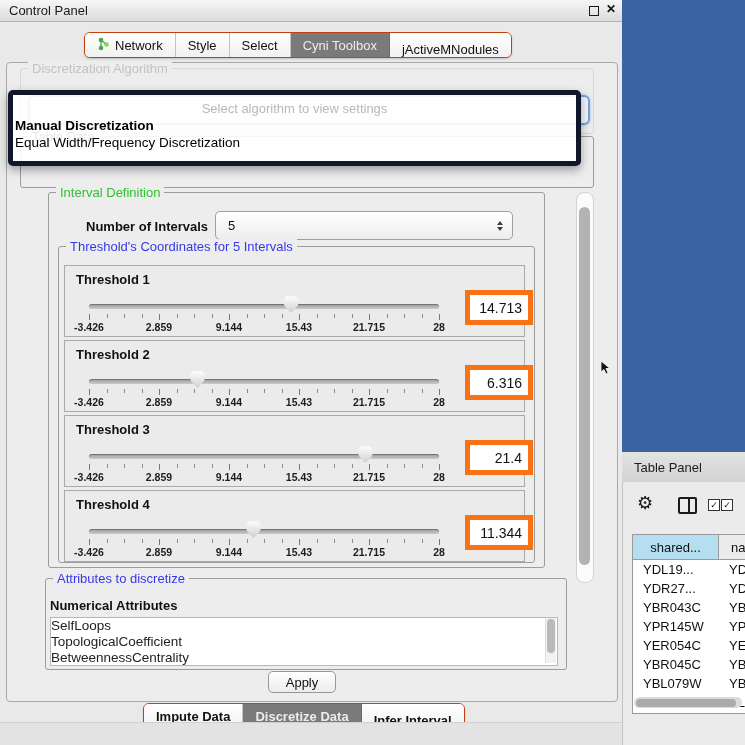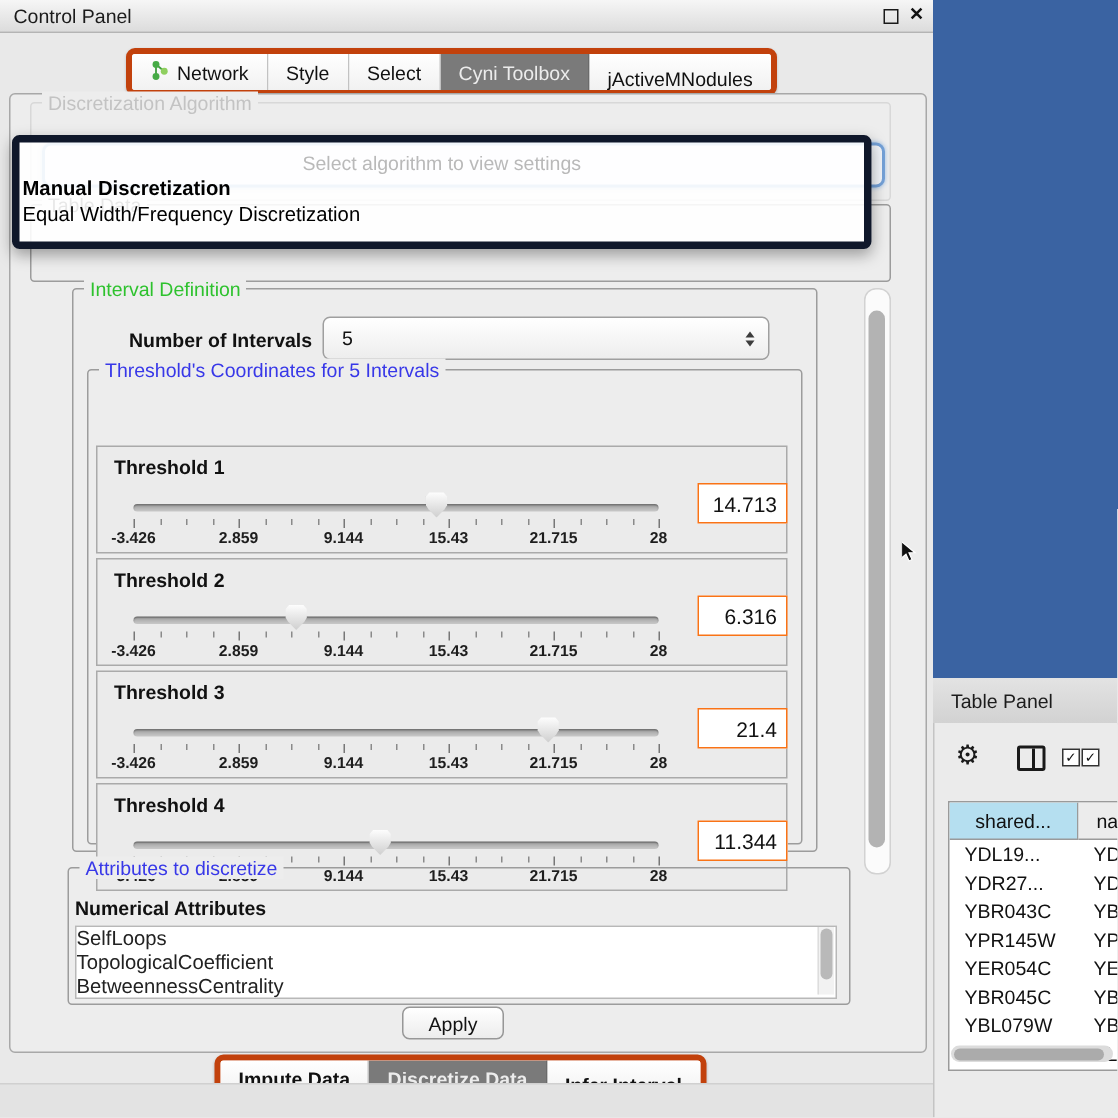--- a/index.html
+++ b/index.html
@@ -5,21 +5,21 @@
   html,body{margin:0;padding:0;background:#e9e9e9;}
   #root{position:relative;width:745px;height:745px;background:#e9e9e9;overflow:hidden;
         font-family:"Liberation Sans",sans-serif;color:#111;}
   .abs{position:absolute;}
   
   #titlebar{position:absolute;left:0;top:0;width:622px;height:21px;
     background:linear-gradient(#f6f6f6,#dcdcdc);border-bottom:1px solid #b4b4b4;}
   #panel-title{position:absolute;left:9px;top:3px;font-size:13px;color:#1b1b1b;}
   #float-btn{position:absolute;left:589px;top:6px;width:8px;height:8px;border:1.5px solid #1a1a1a;background:transparent;}
   #close-btn{position:absolute;left:606px;top:2px;font-size:12px;font-weight:bold;color:#111;}
-  .tabbar{position:absolute;display:flex;height:24px;border:4px solid #c2410c;border-radius:6px;
+  .tabbar{position:absolute;display:flex;height:24px;border:1px solid #c2410c;border-radius:6px;
     overflow:hidden;background:#fdfdfd;box-shadow:0 1px 2px rgba(0,0,0,.18);}
   #top-tabbar{left:84px;top:32px;}
   #bottom-tabbar{left:143px;top:703px;font-weight:bold;}
   .tab{display:flex;align-items:center;gap:5px;padding:0 12px;font-size:13px;color:#111;
     background:linear-gradient(#ffffff,#f1f1f1);border-right:1px solid #c2c2c2;white-space:nowrap;}
   .tab:last-child{border-right:none;align-items:flex-end;}
   .tab.sel{background:var(--tab-sel,#7a7a7a);color:#ececec;border-right-color:#6b6b6b;}
   #main-panel{position:absolute;left:6px;top:62px;width:610px;height:638px;background:#ededed;
     border:1px solid #a8a8a8;border-radius:4px;}
   #bottom-strip{position:absolute;left:0;top:722px;width:622px;height:23px;background:#e3e3e3;border-top:1px solid #d0d0d0;}
@@ -47,32 +47,32 @@
   
   #popup{position:absolute;left:8px;top:71px;width:563px;height:66px;background:rgba(255,255,255,.9);
     border:5px solid #0f172a;border-radius:5px;box-shadow:0 4px 10px rgba(0,0,0,.35);z-index:5;margin-top:19px;}
   #pop-ph{position:absolute;left:0;top:6px;width:100%;text-align:center;color:#b9b9b9;font-size:13px;}
   .pop-item{position:relative;margin-left:2px;font-size:13.5px;line-height:16.5px;color:#000;}
   #popup-items{position:absolute;left:0;top:23px;width:100%;}
   .pop-bold{font-weight:bold;}
   
   .blabel{position:absolute;font-weight:bold;font-size:13px;color:#111;}
   
-  #thr-container{position:absolute;left:64px;top:265px;width:461px;height:297px;margin-top:32px;}
+  #thr-container{position:absolute;left:64px;top:265px;width:461px;height:297px;}
   .thr-panel{position:absolute;left:0;width:459px;height:70px;border:1px solid #aaaaaa;background:#ebebeb;}
   .thr-label{position:absolute;left:11px;top:6px;font-weight:bold;font-size:13px;}
   .thr-track{position:absolute;left:24px;top:38px;width:350px;height:5px;border-radius:3px;
     background:linear-gradient(#9c9c9c,#c9c9c9);box-shadow:inset 0 1px 1px rgba(0,0,0,.3);}
   .thr-thumb{position:absolute;top:30px;width:15px;height:17px;background:linear-gradient(#fefefe,#cfcfcf);
     clip-path:polygon(50% 100%,86% 68%,97% 52%,97% 18%,82% 2%,18% 2%,3% 18%,3% 52%,14% 68%);
     filter:drop-shadow(0 0 1px #8a8a8a);}
   .tick{position:absolute;top:48px;width:1px;height:4px;background:#8a8a8a;}
   .tick.major{height:6px;background:#777;}
   .tlab{position:absolute;top:55px;width:50px;text-align:center;font-size:10.5px;font-weight:bold;color:#1d1d1d;}
-  .valbox{position:absolute;left:400px;top:24px;width:52px;height:25px;background:#fff;border:1px solid #f97316;
+  .valbox{position:absolute;left:400px;top:24px;width:52px;height:25px;background:#fff;border:5px solid #f97316;
     font-size:14px;display:flex;align-items:center;justify-content:flex-end;padding-right:6px;}
   
   .vscroll{position:absolute;left:576px;top:192px;width:16px;height:389px;background:#fbfbfb;
     border:1px solid #d2d2d2;border-radius:8px;}
   .vthumb{position:absolute;left:1.5px;top:14px;width:11px;height:358px;background:#b3b3b3;border-radius:6px;}
   
   #attr-list{position:absolute;left:50px;top:617px;width:506px;height:47px;background:#fff;border:1px solid #b8b8b8;overflow:hidden;}
   .attr-item{padding-left:0;font-size:13.5px;line-height:16px;color:#222;}
   #attr-sb{position:absolute;left:545px;top:618px;width:10px;height:45px;background:#f2f2f2;border-left:1px solid #ddd;}
   #attr-sb-thumb{position:absolute;left:1px;top:1px;width:8px;height:34px;background:#b9b9b9;border-radius:4px;}

